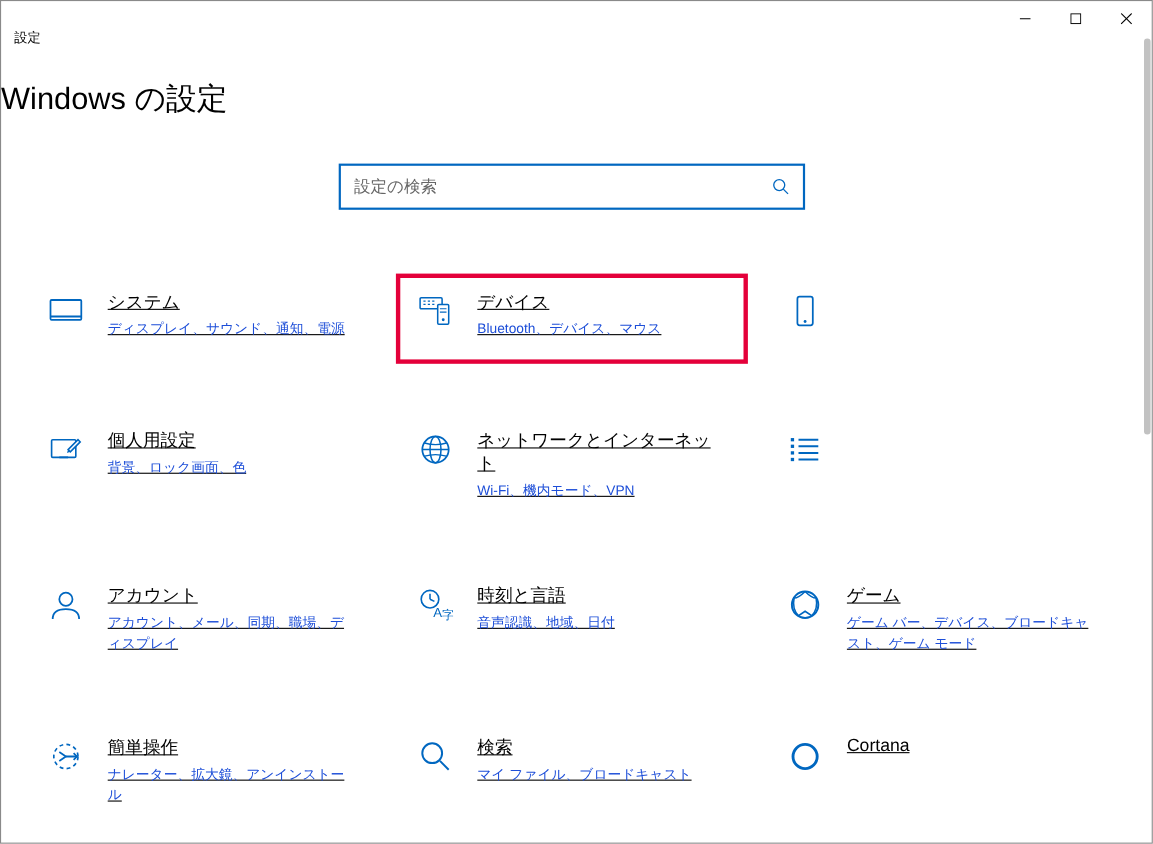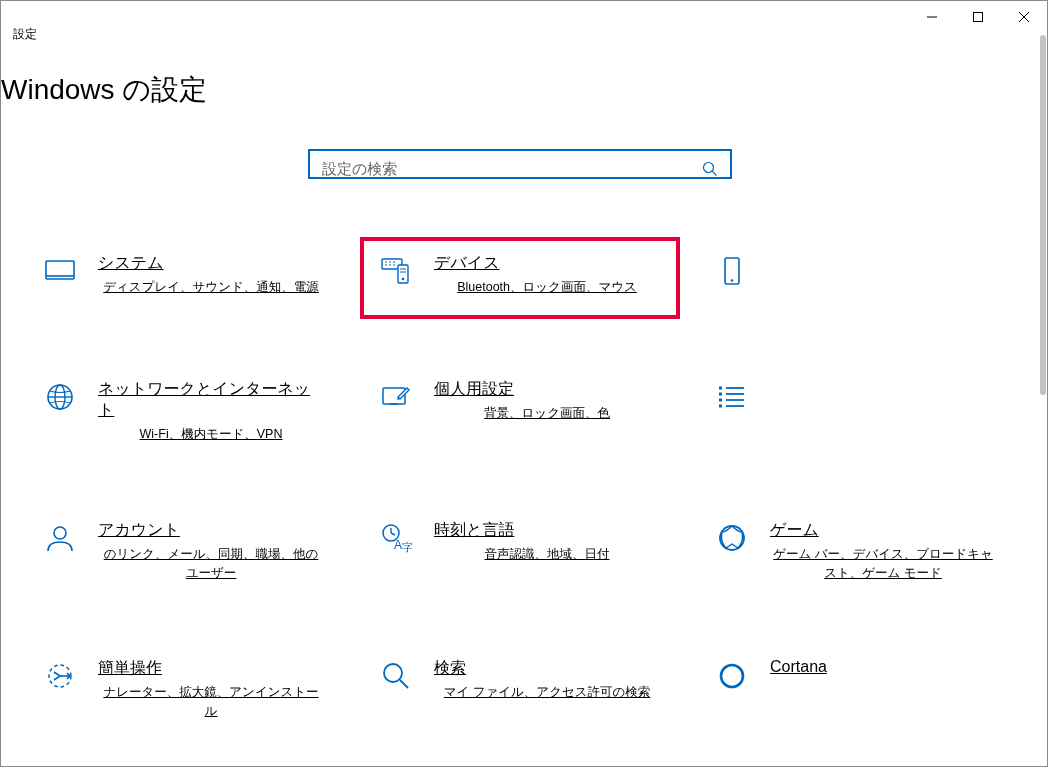--- a/index.html
+++ b/index.html
@@ -69,24 +69,24 @@
   color: #000;
   margin-bottom: 40px;
 }
 .search-wrap {
   display: flex;
   justify-content: center;
   margin-bottom: 68px;
 }
 .search-box {
   width: 424px;
-  height: 30px;
+  height: 42px;
   border: 2px solid #0067c0;
   display: flex;
-  align-items: flex-end;
+  align-items: center;
   padding: 0 12px;
   background: #fff;
 }
 .search-input {
   flex: 1;
   border: none;
   outline: none;
   font-size: 15px;
   color: #666;
   background: transparent;
@@ -125,23 +125,22 @@
   margin-top: 2px;
 }
 .tile-text { flex: 1; min-width: 0; text-decoration: underline; }
 .tile-title {
   font-size: 16px;
   color: #000;
   margin-bottom: 4px;
 }
 .tile-subtitle {
   font-size: 12.5px;
-  color: #000000;
+  color: #1d4ed8;
   line-height: 1.5;
-  text-align: center;
 }
 svg { display: block; }
 </style>
 </head>
 <body>
 
 <div class="titlebar">
   <span class="titlebar-title">設定</span>
   <div class="titlebar-spacer"></div>
   <div class="titlebar-controls">
@@ -203,61 +202,61 @@
             <line x1="9" y1="10" x2="11" y2="10" stroke="currentColor"></line>
             <line x1="13" y1="10" x2="15" y2="10" stroke="currentColor"></line>
           <rect x="18" y="10" width="10" height="18" rx="1" fill="#fff" stroke="currentColor" stroke-width="1.4"></rect>
           <circle cx="23" cy="24" r="1.3" fill="currentColor"></circle>
           <line x1="20" y1="14" x2="26" y2="14" stroke="currentColor"></line>
             <line x1="20" y1="17" x2="26" y2="17" stroke="currentColor"></line>
         </svg>
       </div>
       <div class="tile-text">
         <div class="tile-title">デバイス</div>
-        <div class="tile-subtitle">Bluetooth、ロック画面、マウス</div>
+        <div class="tile-subtitle">Bluetooth、デバイス、マウス</div>
       </div>
     </div>
 
     <div class="tile">
       <div class="tile-icon">
         <svg viewBox="0 0 32 32">
             <rect x="9" y="3" width="14" height="26" rx="2" fill="none" stroke="currentColor" stroke-width="1.6"></rect>
             <circle cx="16" cy="25.5" r="1.3" fill="currentColor"></circle>
           </svg>
+      </div>
+    </div>
+
+    <div class="tile">
+      <div class="tile-icon">
+        <svg viewBox="0 0 32 32">
+            <rect x="3" y="7" width="22" height="16" rx="1" fill="none" stroke="currentColor" stroke-width="1.5"></rect>
+            <line x1="10" y1="23" x2="18" y2="23" stroke="currentColor" stroke-width="1.5"></line>
+            <path d="M18 16 L27 7 L29 9 L20 18 Z" fill="#fff" stroke="currentColor" stroke-width="1.4"></path>
+            <path d="M17 19 L18 16 L20 18 Z" fill="currentColor"></path>
+          </svg>
+      </div>
+      <div class="tile-text">
+        <div class="tile-title">個人用設定</div>
+        <div class="tile-subtitle">背景、ロック画面、色</div>
       </div>
     </div>
 
     <div class="tile">
       <div class="tile-icon">
         <svg viewBox="0 0 32 32">
             <circle cx="16" cy="16" r="12" fill="none" stroke="currentColor" stroke-width="1.6"></circle>
             <ellipse cx="16" cy="16" rx="5" ry="12" fill="none" stroke="currentColor" stroke-width="1.4"></ellipse>
             <line x1="4" y1="16" x2="28" y2="16" stroke="currentColor" stroke-width="1.4"></line>
             <path d="M6 10 Q16 13 26 10" fill="none" stroke="currentColor" stroke-width="1.2"></path>
             <path d="M6 22 Q16 19 26 22" fill="none" stroke="currentColor" stroke-width="1.2"></path>
           </svg>
       </div>
       <div class="tile-text">
         <div class="tile-title">ネットワークとインターネット</div>
         <div class="tile-subtitle">Wi-Fi、機内モード、VPN</div>
-      </div>
-    </div>
-
-    <div class="tile">
-      <div class="tile-icon">
-        <svg viewBox="0 0 32 32">
-            <rect x="3" y="7" width="22" height="16" rx="1" fill="none" stroke="currentColor" stroke-width="1.5"></rect>
-            <line x1="10" y1="23" x2="18" y2="23" stroke="currentColor" stroke-width="1.5"></line>
-            <path d="M18 16 L27 7 L29 9 L20 18 Z" fill="#fff" stroke="currentColor" stroke-width="1.4"></path>
-            <path d="M17 19 L18 16 L20 18 Z" fill="currentColor"></path>
-          </svg>
-      </div>
-      <div class="tile-text">
-        <div class="tile-title">個人用設定</div>
-        <div class="tile-subtitle">背景、ロック画面、色</div>
       </div>
     </div>
 
     <div class="tile">
       <div class="tile-icon">
         <svg viewBox="0 0 32 32">
           <line x1="10" y1="7" x2="28" y2="7" stroke="currentColor" stroke-width="1.8"></line>
           <line x1="10" y1="13" x2="28" y2="13" stroke="currentColor" stroke-width="1.8"></line>
           <line x1="10" y1="19" x2="28" y2="19" stroke="currentColor" stroke-width="1.8"></line>
           <line x1="10" y1="25" x2="28" y2="25" stroke="currentColor" stroke-width="1.8"></line>
@@ -271,21 +270,21 @@
 
     <div class="tile">
       <div class="tile-icon">
         <svg viewBox="0 0 32 32">
             <circle cx="16" cy="11" r="6" fill="none" stroke="currentColor" stroke-width="1.6"></circle>
             <path d="M4 29 Q4 20 16 20 Q28 20 28 29" fill="none" stroke="currentColor" stroke-width="1.6"></path>
           </svg>
       </div>
       <div class="tile-text">
         <div class="tile-title">アカウント</div>
-        <div class="tile-subtitle">のリンク、メール、同期、職場、他のユーザー</div>
+        <div class="tile-subtitle">アカウント、メール、同期、職場、ディスプレイ</div>
       </div>
     </div>
 
     <div class="tile">
       <div class="tile-icon">
         <svg viewBox="0 0 32 32">
           <circle cx="11" cy="11" r="8" fill="none" stroke="currentColor" stroke-width="1.5"></circle>
           <line x1="11" y1="6" x2="11" y2="11" stroke="currentColor" stroke-width="1.4"></line>
             <line x1="11" y1="11" x2="15" y2="13" stroke="currentColor" stroke-width="1.4"></line>
           <text x="14" y="27" font-size="12" fill="currentColor" font-family="sans-serif">A</text>
@@ -328,21 +327,21 @@
 
     <div class="tile">
       <div class="tile-icon">
         <svg viewBox="0 0 32 32">
             <circle cx="13" cy="13" r="9" fill="none" stroke="currentColor" stroke-width="1.8"></circle>
             <line x1="20" y1="20" x2="28" y2="28" stroke="currentColor" stroke-width="1.8"></line>
           </svg>
       </div>
       <div class="tile-text">
         <div class="tile-title">検索</div>
-        <div class="tile-subtitle">マイ ファイル、アクセス許可の検索</div>
+        <div class="tile-subtitle">マイ ファイル、ブロードキャスト</div>
       </div>
     </div>
 
     <div class="tile">
       <div class="tile-icon">
         <svg viewBox="0 0 32 32">
             <circle cx="16" cy="16" r="11" fill="none" stroke="currentColor" stroke-width="2.6"></circle>
           </svg>
       </div>
       <div class="tile-text">

